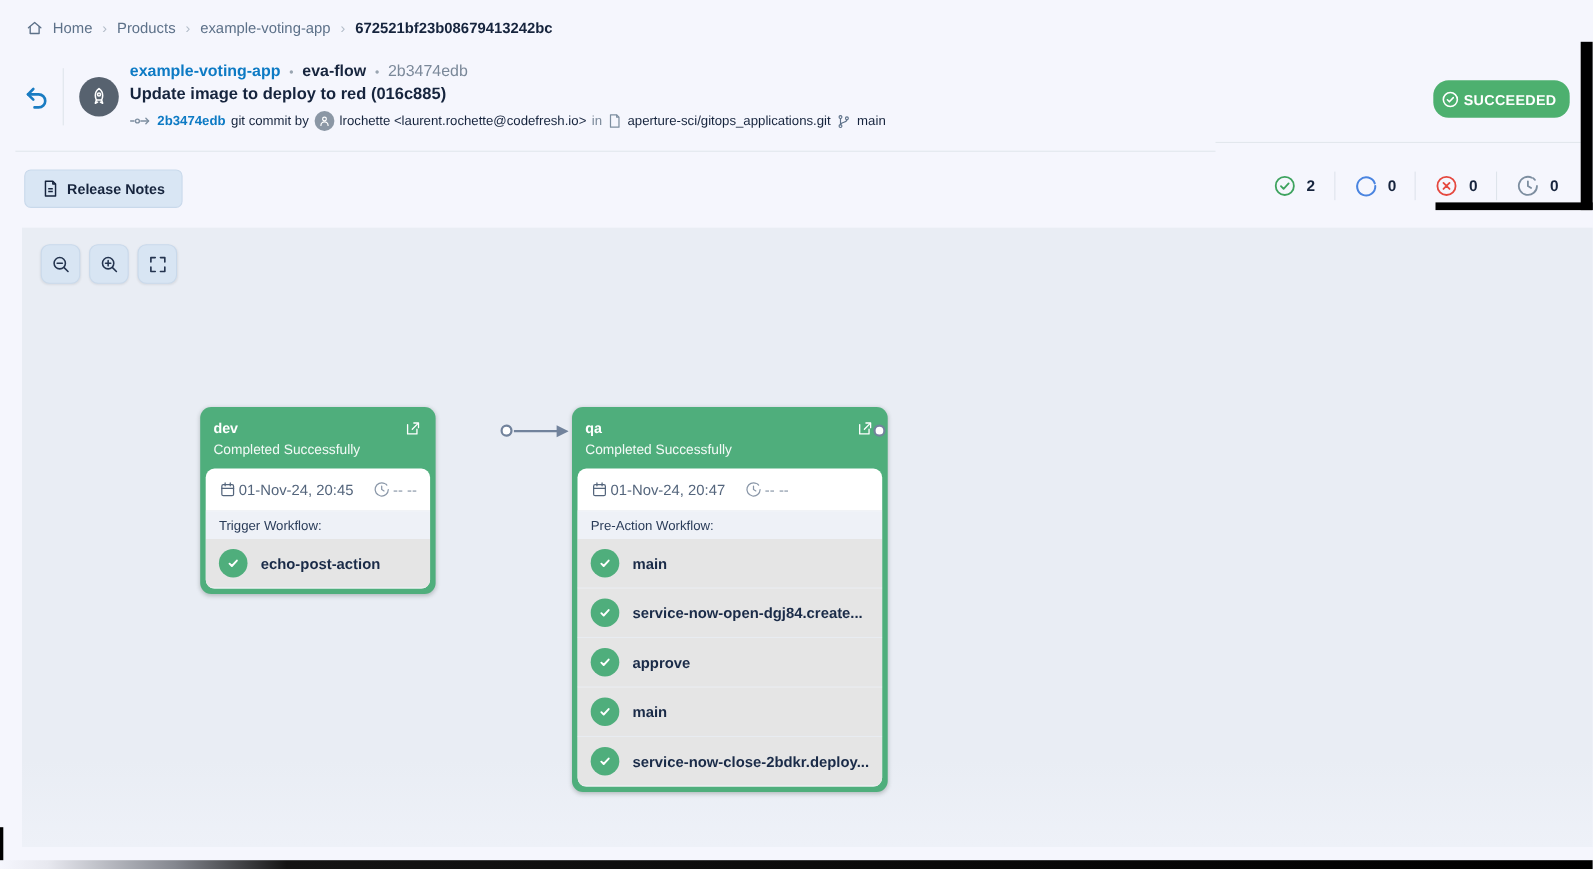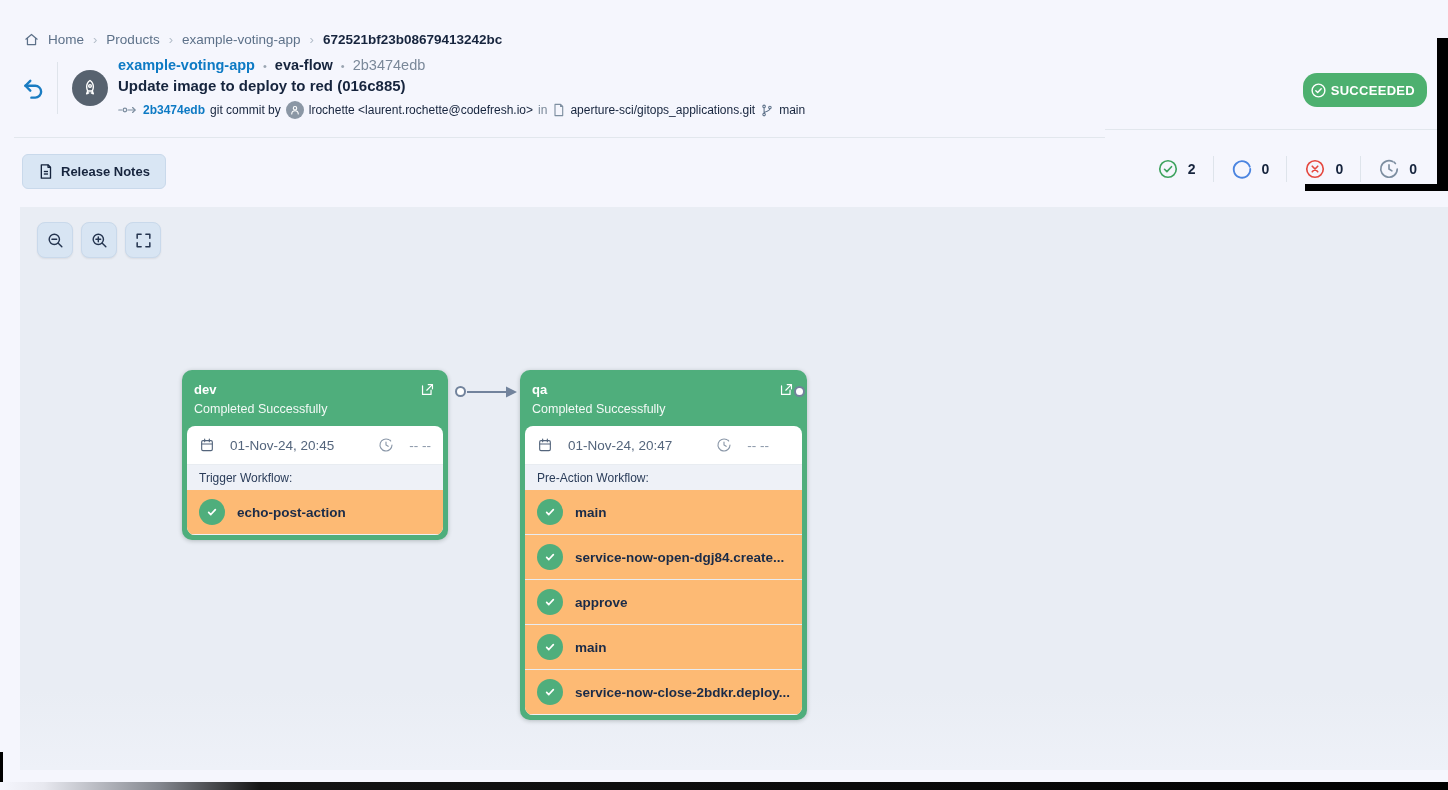--- a/index.html
+++ b/index.html
@@ -6,21 +6,21 @@
   html,body { width:1448px; height:790px; overflow:hidden; }
   body {
     font-family:"Liberation Sans", sans-serif;
     background:#f5f6fd;
     position:relative;
     color:#1a2b48;
   }
   .abs { position:absolute; }
 
   
-  .breadcrumb { top:32px; left:24px; display:flex; align-items:center; gap:9px; font-size:13.5px; color:#5d7189; }
+  .breadcrumb { top:18px; left:24px; display:flex; align-items:center; gap:9px; font-size:13.5px; color:#5d7189; }
   .breadcrumb .crumb { color:#5d7189; cursor:pointer; }
   .breadcrumb .sep { color:#b3bdc9; font-size:13px; }
   .breadcrumb .current { color:#16243d; font-weight:bold; }
   .breadcrumb svg { display:block; }
 
   
   .back-btn { left:20px; top:76px; width:26px; height:26px; cursor:pointer; }
   .v-divider { left:57px; top:62px; width:1px; height:52px; background:#dfe4eb; }
   .avatar-lg { left:72px; top:70px; width:36px; height:36px; border-radius:50%; background:#57626f; display:flex; align-items:center; justify-content:center; }
   .header-text { left:118px; top:57px; }
@@ -60,25 +60,25 @@
   .zoom-controls { left:37px; top:222px; display:flex; gap:8px; z-index:3; }
   .zoom-btn { width:36px; height:36px; background:#d8e5f3; border:1px solid #c9d9eb; border-radius:8px; display:flex; align-items:center; justify-content:center; cursor:pointer; box-shadow:0 1px 2px rgba(0,0,0,.07); }
 
   
   .stage-node { position:absolute; background:#4fae7c; border-radius:10px; box-shadow:0 1px 4px rgba(20,40,30,.25); z-index:2; }
   .node-header { position:relative; padding:10px 12px 10px; color:#fff; }
   .node-name { font-size:13px; font-weight:bold; line-height:19px; }
   .node-status { font-size:12.5px; margin-top:3px; color:rgba(255,255,255,.93); }
   .node-open { position:absolute; top:11px; right:12px; width:17px; height:17px; cursor:pointer; }
   .node-body { background:#fff; border-radius:8px; margin:0 5px 5px; overflow:hidden; }
-  .node-daterow { display:flex; align-items:center; gap:15px; padding:0 12px; height:39px; color:#54657c; font-size:13.5px; border-bottom:1px solid #e8ecf1; }
+  .node-daterow { display:flex; align-items:center; gap:2px; padding:0 12px; height:39px; color:#54657c; font-size:13.5px; border-bottom:1px solid #e8ecf1; }
   .node-daterow .dur { color:#8a97a8; }
   .daterow-gap { width:14px; }
   .node-sec-label { background:#eef1f7; padding:6px 12px 5px; font-size:12px; color:#2a3c59; }
-  .node-item { display:flex; align-items:center; gap:12px; padding:9px 12px; border-bottom:1px solid #e8ecf1; cursor:pointer; background:#fdba74; }
+  .node-item { display:flex; align-items:center; gap:12px; padding:9px 12px; border-bottom:1px solid #e8ecf1; cursor:pointer; background:#e5e5e5; }
   .node-item:last-child { border-bottom-color:#eef1f5; }
   .check { width:26px; height:26px; border-radius:50%; background:#4fae7c; flex:0 0 auto; display:flex; align-items:center; justify-content:center; }
   .node-item-label { font-size:13.5px; font-weight:bold; color:#1a2b48; white-space:nowrap; }
 
   .connector-dot { position:absolute; width:11px; height:11px; border-radius:50%; background:#fff; border:2px solid #72839c; z-index:3; }
   .promo-arrow { position:absolute; z-index:2; }
 </style>
 </head>
 <body>
 

